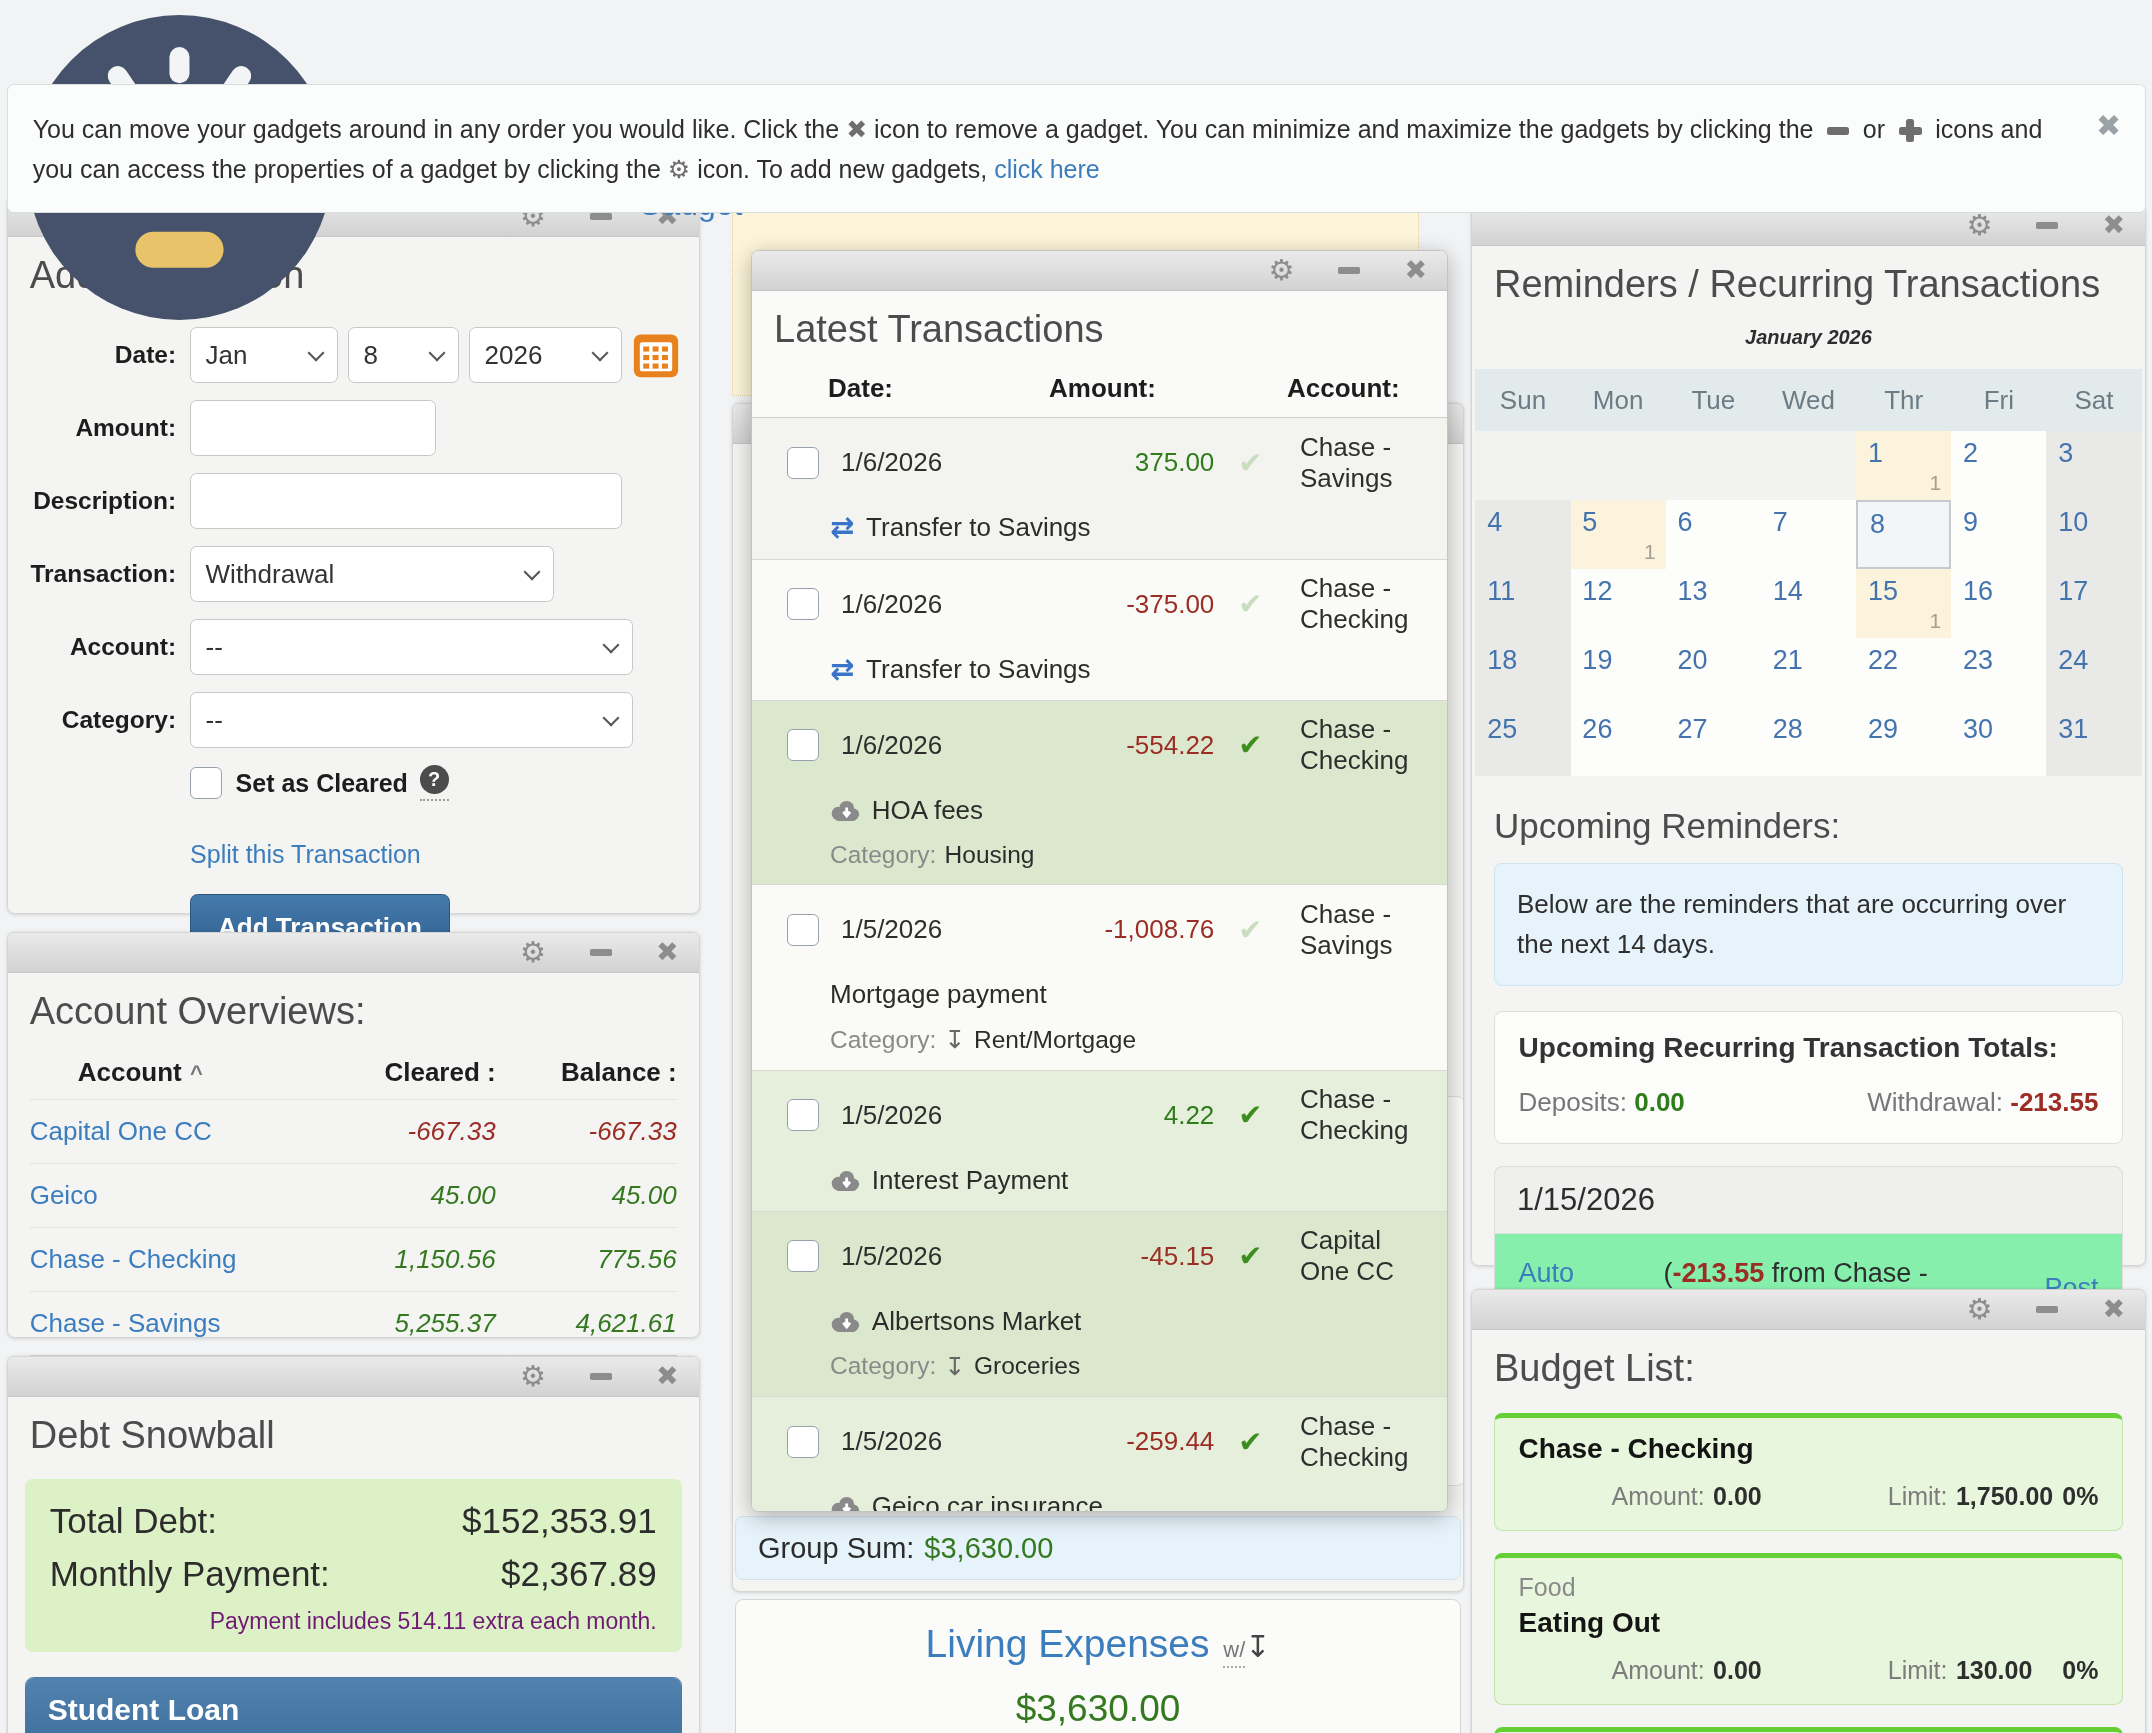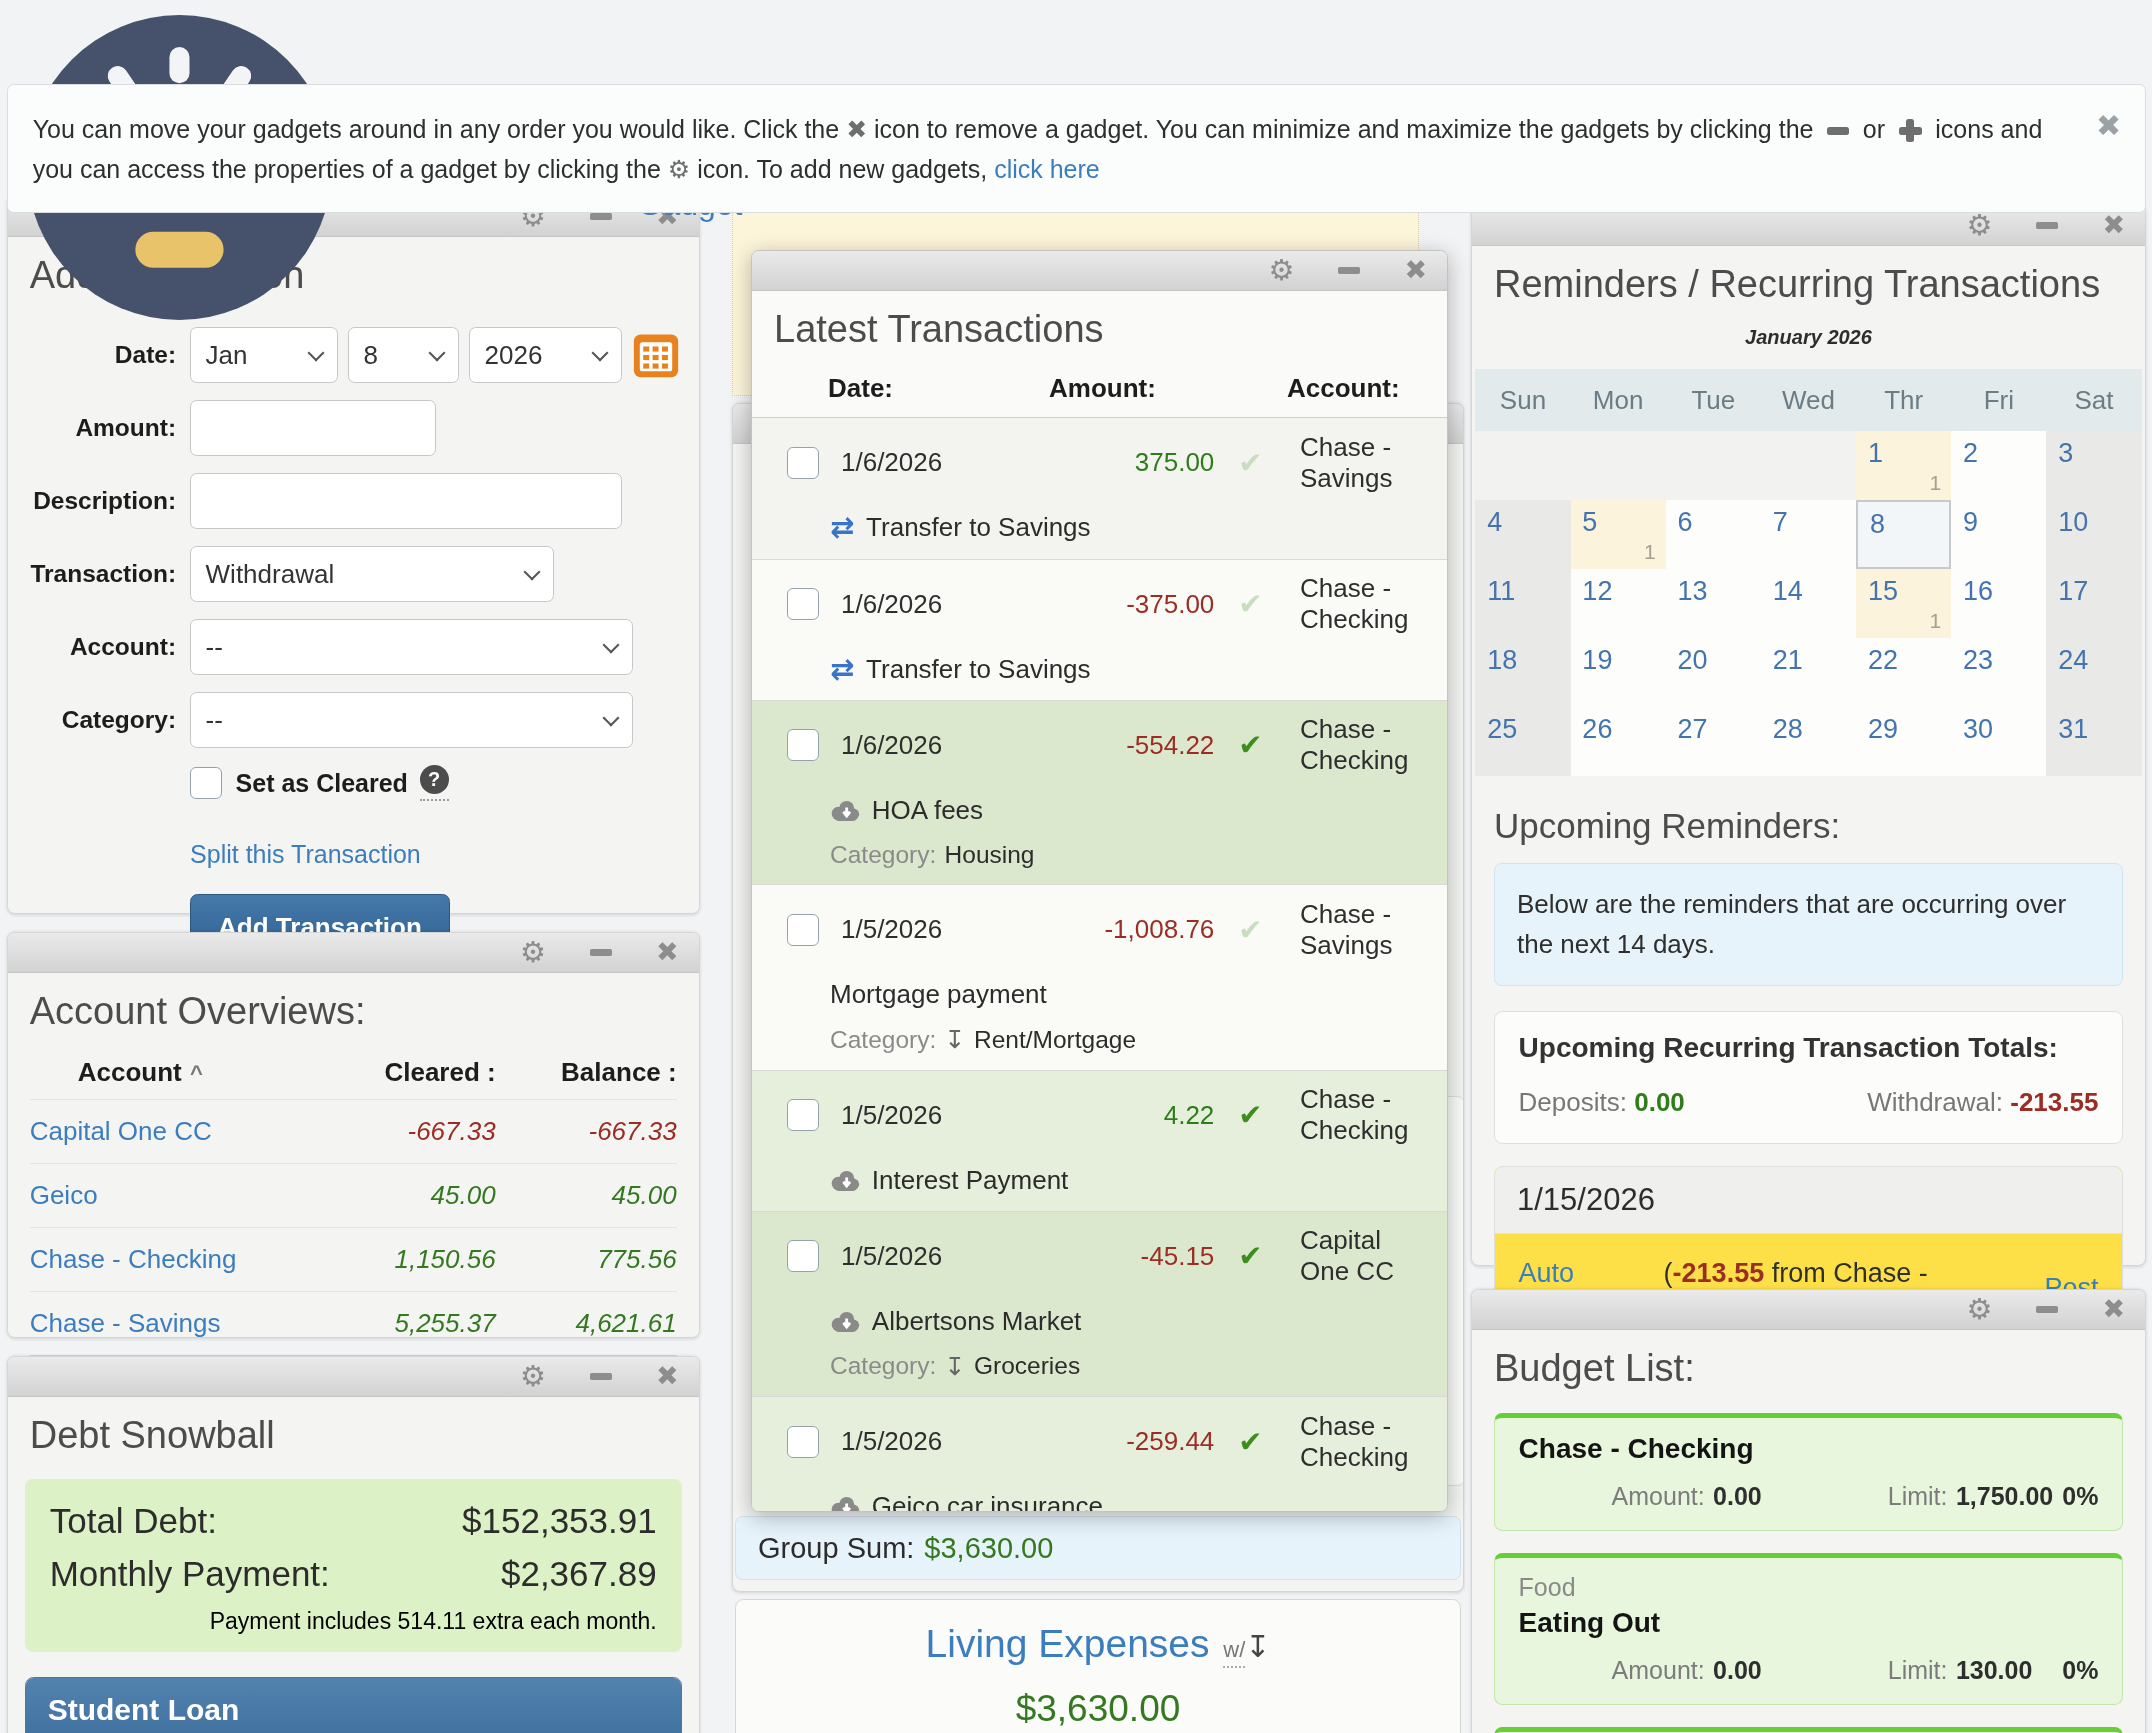--- a/index.html
+++ b/index.html
@@ -69,21 +69,21 @@
   .arow .num{width:181px;text-align:right;font-style:italic;}
   .num.neg{color:#9b2d24;} .num.pos{color:#34791f;}
   .ao-total{display:flex;border-top:0.8px solid #d4d4d3;padding:22px 0;font-size:27px;font-weight:bold;}
   .ao-total .tl{flex:1;color:#1d1d1d;} .ao-total .num{width:181px;text-align:right;}
   .manage{text-align:right;padding:17px 22px 0;font-size:26px;}
   .bank-ic{vertical-align:-3.4px;margin-right:8.4px;}
 
   
   .debt-box{margin:13.5px 17px 0;background:#ddf1c6;border-radius:7.6px;padding:22px 25px 17px;}
   .d-row{display:flex;justify-content:space-between;font-size:35px;color:#2c2c2c;margin-bottom:13.5px;}
-  .d-note{text-align:right;font-size:23px;color:#000000;margin-top:5px;}
+  .d-note{text-align:right;font-size:23px;color:#701a75;margin-top:5px;}
   .loan{margin:25px 17px 0;border:1.7px solid #4b79a5;border-radius:8.4px;overflow:hidden;background:#fff;}
   .loan-h{background:linear-gradient(#5282ae,#40709e);color:#fff;font-weight:bold;font-size:30px;padding:15px 22px;}
 
   
   .ybox{position:absolute;left:732px;top:196px;width:687px;height:200px;background:#fcf5da;
         border:1.7px dotted #e0cf9c;box-sizing:border-box;z-index:1;}
   .bgg{z-index:1;overflow:hidden;}
   .frag-t{font-size:38px;font-weight:300;color:#4c4c4c;padding:15px 0 5px 5px;}
   .frag-inp{width:253px;height:54px;background:#fff;border:0.8px solid #c7c7c7;border-radius:6.7px;margin:10px 0 0 5px;}
   .frag-stripe{width:270px;height:47px;background:#ececea;border-radius:5px;margin:13.5px 0 0 5px;}
@@ -144,21 +144,21 @@
   .cal-cell.today{background:#f3f6f8;border:2.5px solid #c5cacd;}
   .cal-n{position:absolute;top:6.7px;left:11.8px;font-size:27px;color:#4474ad;}
   .cal-badge{position:absolute;bottom:5px;right:10px;font-size:21px;color:#a5a092;}
   .up-title{font-size:35px;font-weight:300;color:#4c4c4c;padding:30px 22px 5px;}
   .bluebox{margin:11.8px 22px 0;background:#e7f3fa;border:0.8px solid #cfe4ef;border-radius:7.6px;
            padding:20px 22px;font-size:26px;color:#2e2e2e;line-height:1.55;}
   .totcard{margin:25px 22px 0;background:#fcfcfb;border:0.8px solid #dedede;border-radius:8.4px;padding:20px 23.6px 25px;}
   .totcard h4{margin:0 0 23.6px;font-size:28px;color:#333;font-weight:bold;}
   .tot-row{display:flex;justify-content:space-between;font-size:26px;color:#777;}
   .tot-row b.pos{color:#2e7d1a;} .tot-row b.neg{color:#9b2d24;}
-  .datecard{margin:22px 22px 0;background:#fde047;border:0.8px solid #dedede;border-radius:8.4px;overflow:hidden;}
+  .datecard{margin:22px 22px 0;background:#86efac;border:0.8px solid #dedede;border-radius:8.4px;overflow:hidden;}
   .datecard-h{background:#efefee;border-bottom:0.8px solid #e2e2e1;padding:15px 22px;font-size:31px;color:#2d2d2d;}
   .rem-row{display:flex;align-items:center;padding:23.6px 23.6px 8.4px;font-size:27px;color:#2e2e2e;gap:32px;}
   .rem-amount{color:#9b2d24;font-weight:bold;}
   .rem-post{margin-left:auto;}
   .rem-sep{border-bottom:0.8px solid #ececeb;margin:17px 23.6px 25px;}
   .rview{padding:23.6px 22px 0;font-size:26px;}
 
   
   .bcard{margin:15px 22px 22px;background:#e7f6dd;border:0.8px solid #c2e6a9;border-top:5px solid #66cf35;
          border-radius:8.4px;padding:15px 23.6px 18.6px;}

